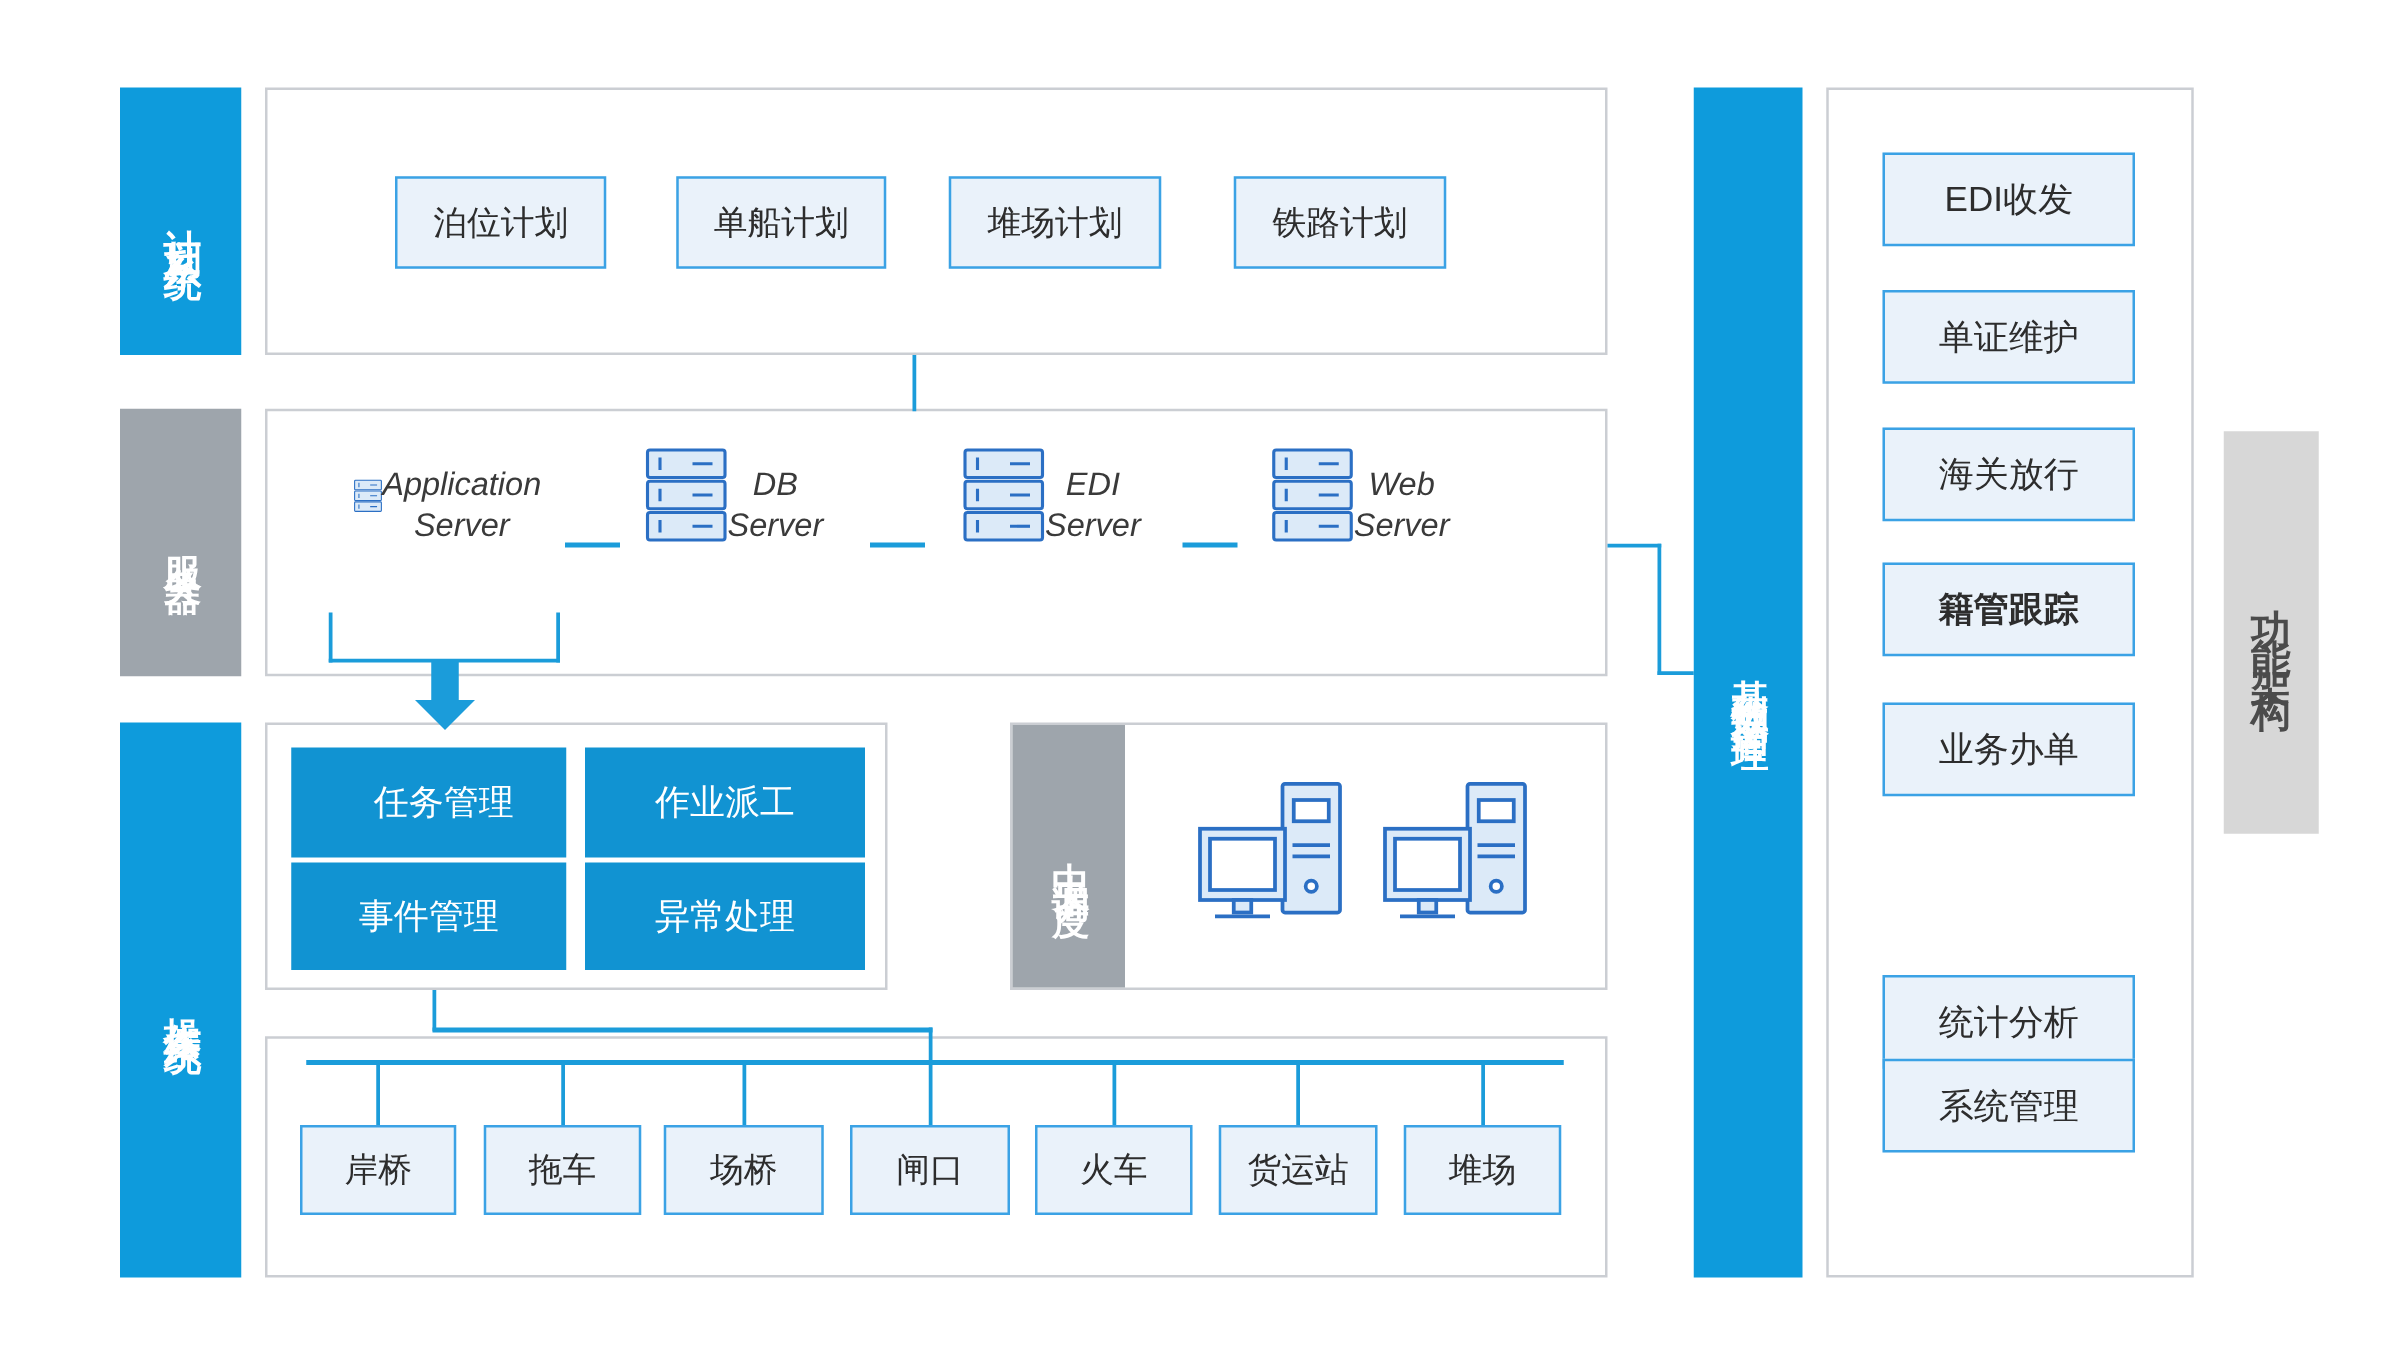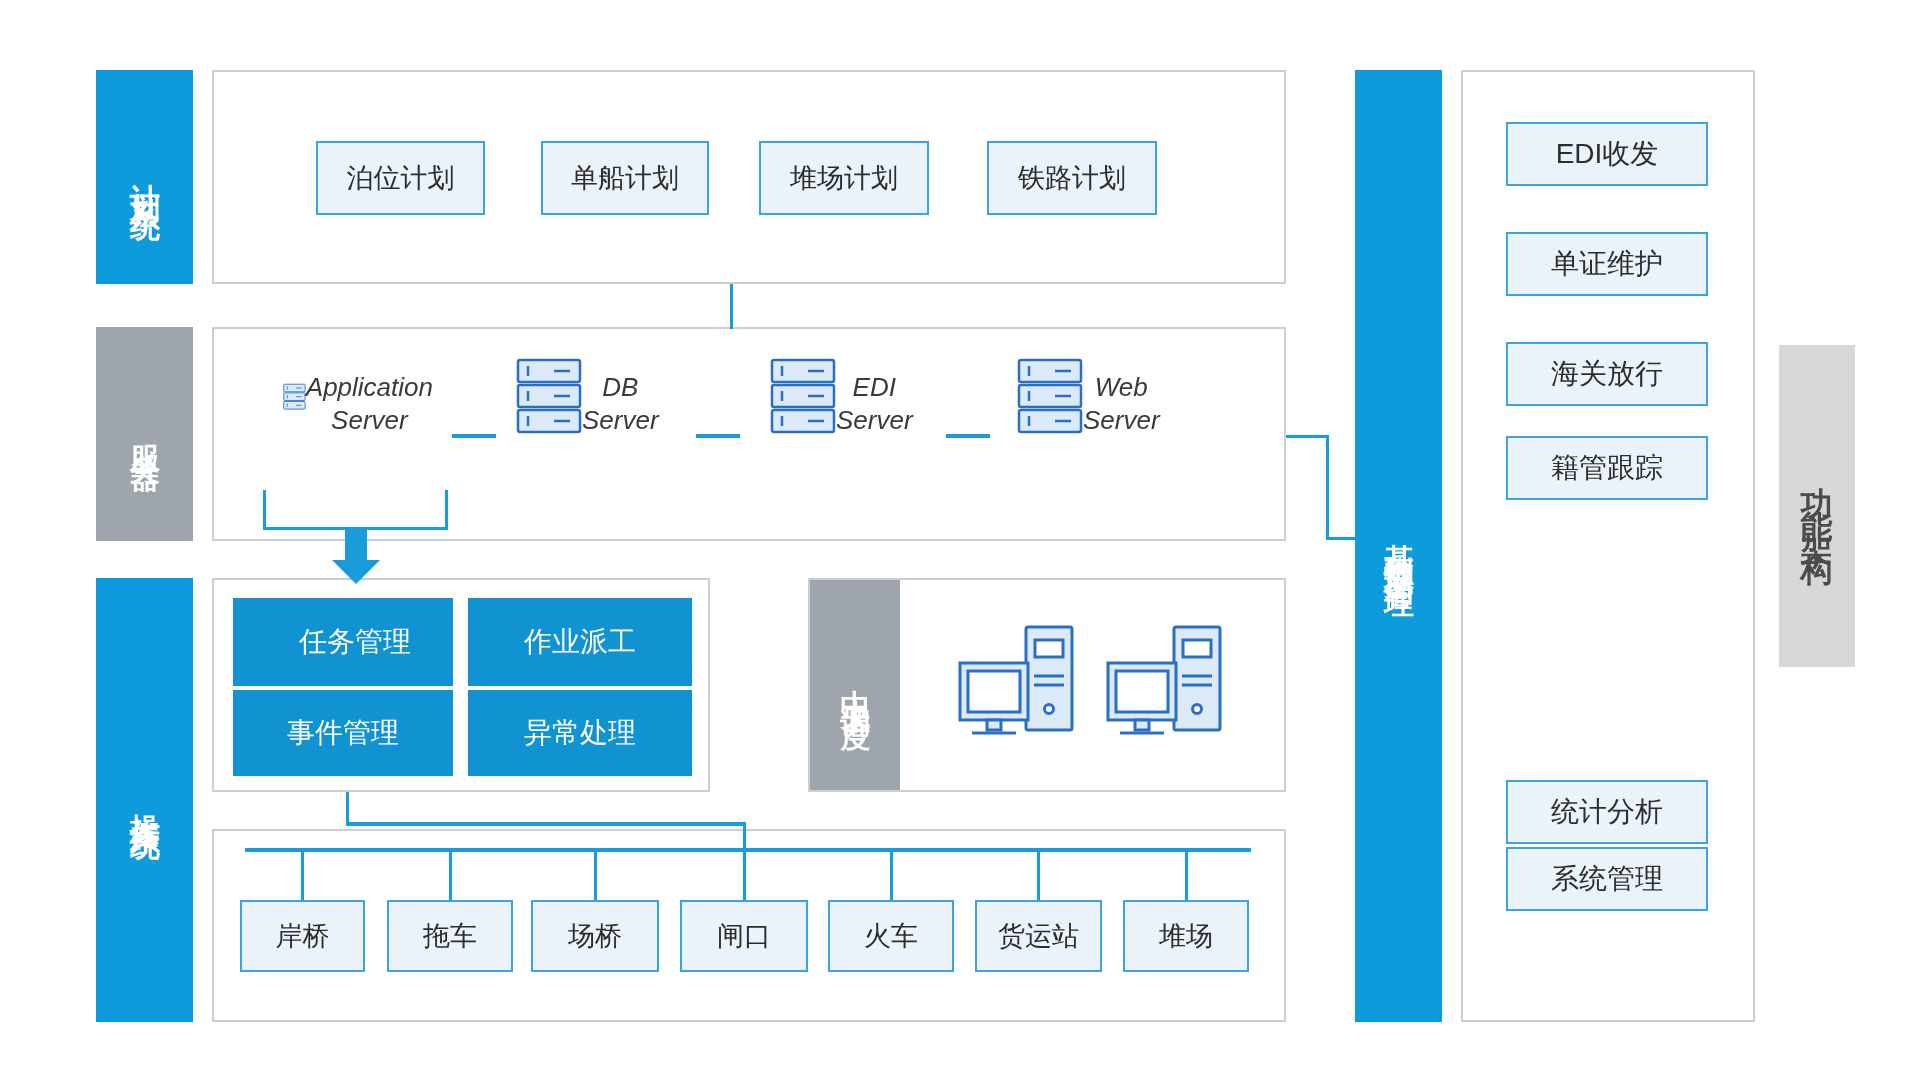--- a/index.html
+++ b/index.html
@@ -54,22 +54,22 @@
   .equip{top:900px;height:72px;}
   #eq-0{left:240px;width:125px;}
   #eq-1{left:387px;width:126px;}
   #eq-2{left:531px;width:128px;}
   #eq-3{left:680px;width:128px;}
   #eq-4{left:828px;width:126px;}
   #eq-5{left:975px;width:127px;}
   #eq-6{left:1123px;width:126px;}
 
   
-  .ritem{left:1506px;width:202px;height:64px;font-size:28px;}
-  #r-0{top:122px;}#r-1{top:232px;}#r-2{top:342px;}#r-3{top:436px;}
+  .ritem{left:1506px;width:202px;height:75px;font-size:28px;}
+  #r-0{top:122px;}#r-1{top:232px;}#r-2{top:342px;}#r-3{top:450px;font-weight:bold;}
   #r-4{top:562px;}#r-5{top:672px;}#r-6{top:780px;}#r-7{top:847px;}
 
   
   .server{position:absolute;top:358px;width:150px;display:flex;flex-direction:row;
           align-items:flex-end;font-style:italic;}
   #srv-0{left:283px;}#srv-1{left:516px;}#srv-2{left:770px;}#srv-3{left:1017px;}
   .server .lbl{margin-top:6px;text-align:center;font-size:26px;line-height:1.25;color:#3a3a3a;}
 
   
   .conn{position:absolute;background:#1b9cda;}
@@ -270,18 +270,19 @@
   <div class="item equip" id="eq-4">火车</div>
   <div class="item equip" id="eq-5">货运站</div>
   <div class="item equip" id="eq-6">堆场</div>
 
   <div class="vbar blue" id="bar-basedata">基础数据管理</div>
 
   <div class="item ritem" id="r-0">EDI收发</div>
   <div class="item ritem" id="r-1">单证维护</div>
   <div class="item ritem" id="r-2">海关放行</div>
   <div class="item ritem" id="r-3">籍管跟踪</div>
+  <div class="item ritem" id="r-4">业务办单</div>
   <div class="item ritem" id="r-6">统计分析</div>
   <div class="item ritem" id="r-7">系统管理</div>
 
   <div class="vbar" id="bar-function">功能架构</div>
 
 </div>
 
 </body></html>

